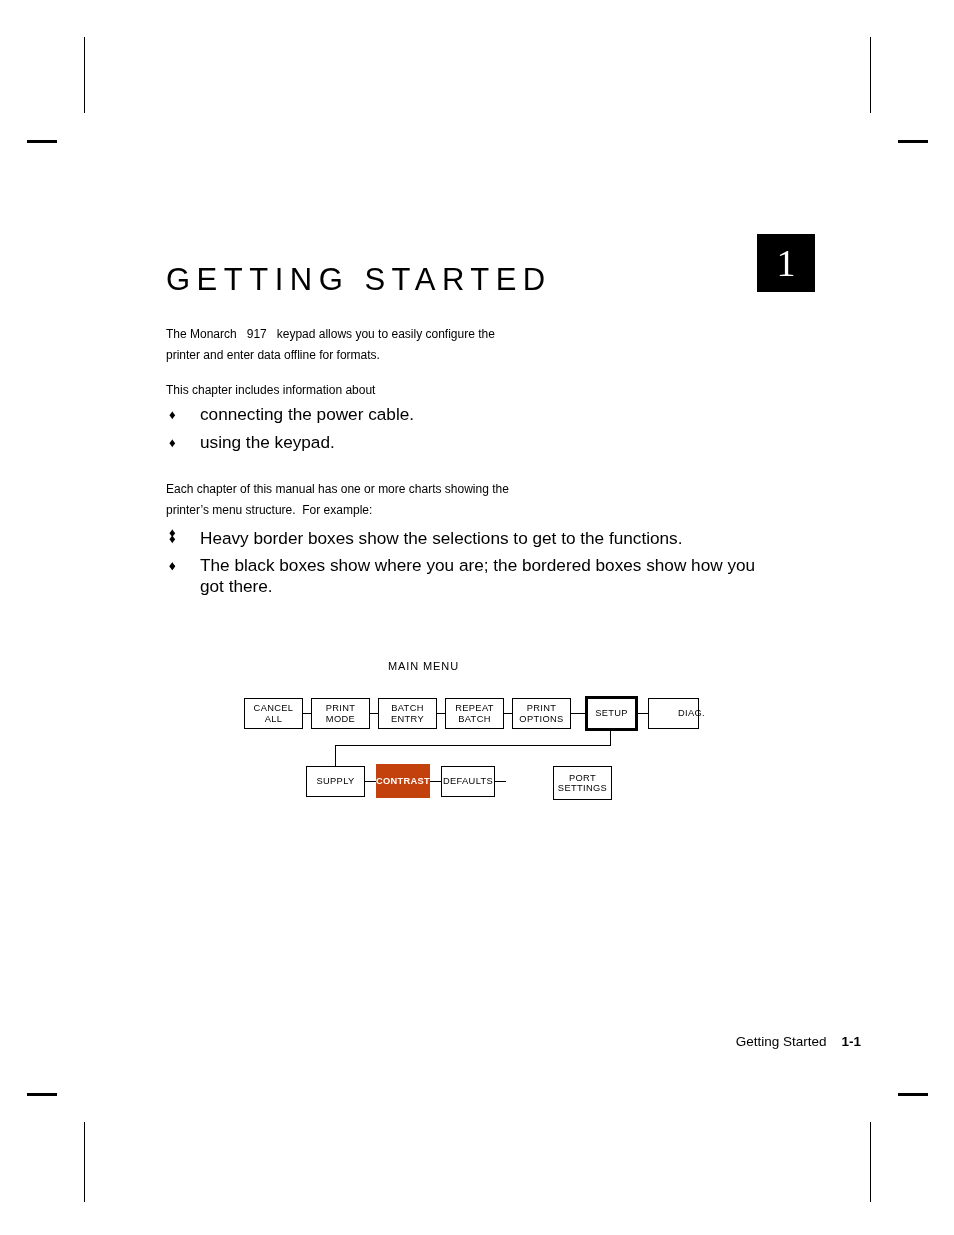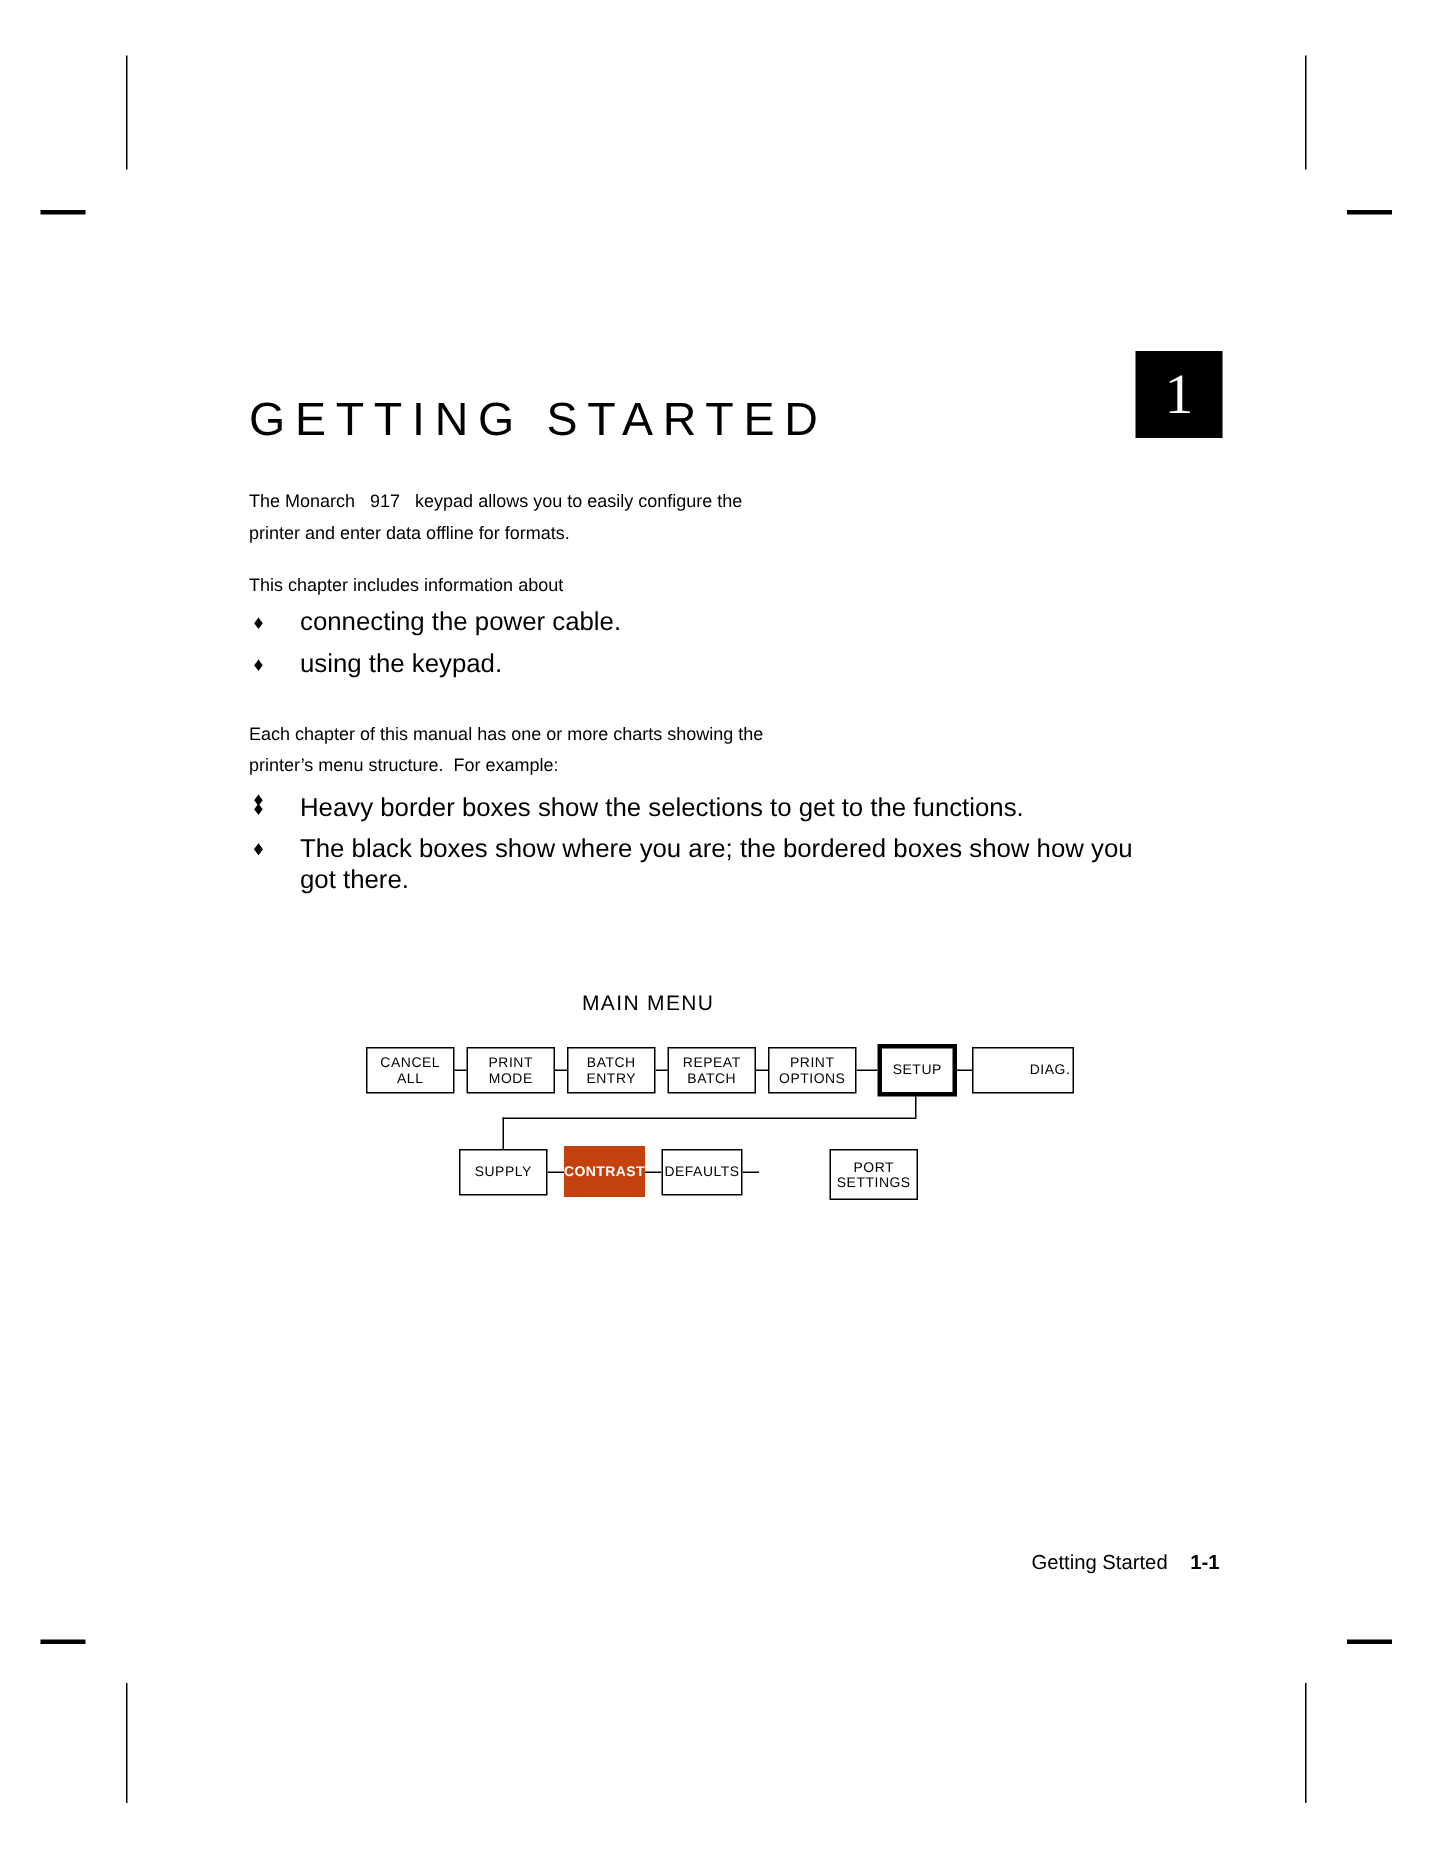--- a/index.html
+++ b/index.html
@@ -100,21 +100,21 @@
     position: absolute;
     left: 240px;
     top: 658px;
     width: 480px;
     height: 150px;
   }
   #chart-caption {
     position: absolute;
     left: 148px;
     top: 2px;
-    font-size: 14px;
+    font-size: 11px;
     letter-spacing: 0.9px;
     white-space: nowrap;
   }
   .mbox {
     position: absolute;
     box-sizing: border-box;
     border: 1px solid #000;
     background: #fff;
     display: flex;
     align-items: center;
@@ -146,20 +146,21 @@
 
   
   #footer {
     position: absolute;
     left: 0;
     top: 1034px;
     width: 813px;
     text-align: right;
     font-size: 13.5px;
     white-space: nowrap;
+    padding-left: 48px;
   }
   #footer .page-ref { font-weight: bold; }
 </style>
 </head>
 <body>
 
 <div class="crop-v tl"></div>
 <div class="crop-v tr"></div>
 <div class="crop-v bl"></div>
 <div class="crop-v br"></div>
@@ -224,21 +225,21 @@
 ALL</div>
   <div class="mbox" style="left:71px;  top:40px; width:59px; height:31px;">PRINT
 MODE</div>
   <div class="mbox" style="left:138px; top:40px; width:59px; height:31px;">BATCH
 ENTRY</div>
   <div class="mbox" style="left:205px; top:40px; width:59px; height:31px;">REPEAT
 BATCH</div>
   <div class="mbox" style="left:272px; top:40px; width:59px; height:31px;">PRINT
 OPTIONS</div>
   <div class="mbox heavy" style="left:345px; top:38px; width:53px; height:35px;">SETUP</div>
-  <div class="mbox" style="left:408px; top:40px; width:68px; height:31px;padding-left:36px;">DIAG.</div>
+  <div class="mbox" style="left:408px; top:40px; width:51px; height:31px;padding-left:36px;">DIAG.</div>
 
   <div class="vlink" style="left:370px; top:73px;  height:14px;"></div>
   <div class="hlink" style="left:95px;  top:87px;  width:276px;"></div>
   <div class="vlink" style="left:95px;  top:87px;  height:21px;"></div>
 
   <div class="hlink" style="left:125px; top:123px; width:11px;"></div>
   <div class="hlink" style="left:190px; top:123px; width:11px;"></div>
   <div class="hlink" style="left:255px; top:123px; width:11px;"></div>
 
   <div class="mbox" style="left:66px;  top:108px; width:59px; height:31px;text-align:center;">SUPPLY</div>

